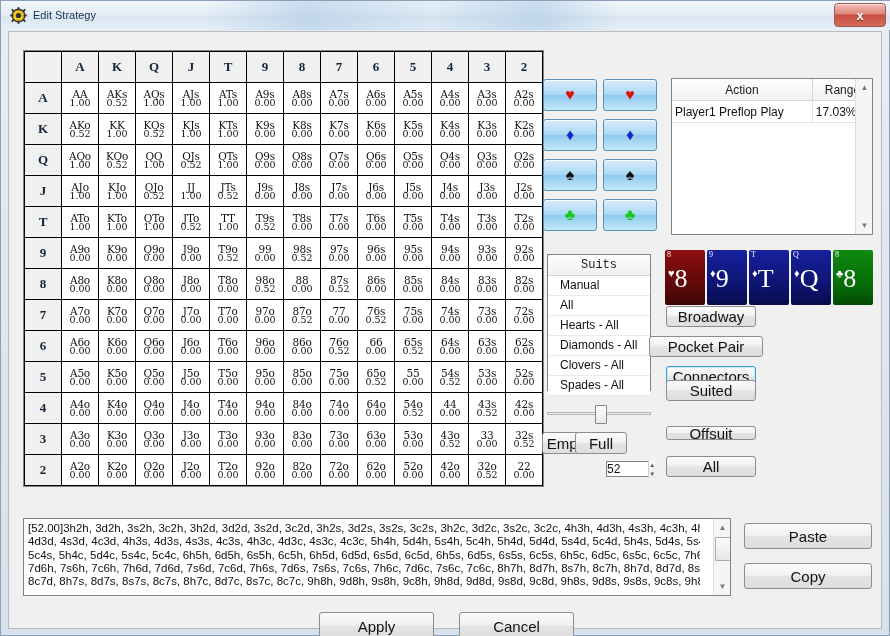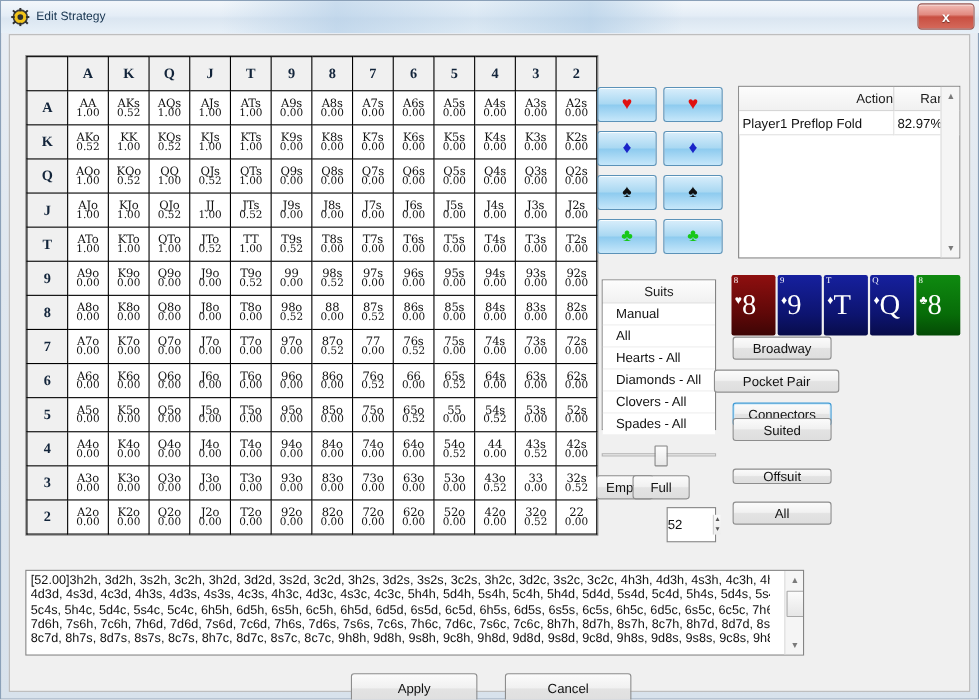--- a/index.html
+++ b/index.html
@@ -88,21 +88,21 @@
   
   #action-panel{
     position:absolute;left:662px;top:46px;width:202px;height:157px;
     border:1px solid #848484;background:#fff;box-sizing:border-box;
   }
   #action-table{width:100%;border-collapse:collapse;}
   #action-table th{
     height:21px;font-size:12px;font-weight:normal;color:#1b1b1b;
     background:linear-gradient(180deg,#fdfdfd 0%,#f1f1f1 100%);
     border-bottom:1px solid #d6d6d6;border-right:1px solid #d6d6d6;
-    text-align:right;padding:0;
+    text-align:center;padding:0;
   }
   #action-table th:last-child{border-right:none;}
   #action-table td{
     height:21px;font-size:12px;color:#111;padding:0 3px;
     border-bottom:1px solid #e2e2e2;border-right:1px solid #e2e2e2;
     background:#fff;
   }
   #action-table td:last-child{border-right:none;}
   #action-scroll{
     position:absolute;right:0;top:0;width:17px;height:155px;
@@ -117,44 +117,45 @@
   .sb-dn{bottom:0;}
   
   #suits-panel{
     position:absolute;left:538px;top:222px;width:104px;height:137px;
     border:1px solid #848484;background:#fff;box-sizing:border-box;
   }
   #suits-head{
     height:20px;line-height:20px;text-align:center;font-size:12px;color:#1b1b1b;
     background:linear-gradient(180deg,#fdfdfd 0%,#f1f1f1 100%);
     border-bottom:1px solid #d6d6d6;
+    font-family:Liberation Mono, monospace;
   }
   .suit-item{
     height:19px;line-height:19px;padding-left:12px;font-size:12px;color:#111;
     border-bottom:1px solid #eaeaea;cursor:pointer;background:#fff;
   }
   
   #slider{position:absolute;left:538px;top:372px;width:104px;height:18px;cursor:pointer;}
   #slider .track{position:absolute;left:0;top:8px;width:104px;height:3px;
     background:#f0f0f0;border:1px solid #b5b5b5;box-sizing:border-box;}
   #slider .thumb{position:absolute;left:48px;top:1px;width:10px;height:17px;
     background:linear-gradient(180deg,#fdfdfd,#e8e8e8);border:1px solid #868686;border-radius:1px;}
   
   .btn{
     position:absolute;
     border:1px solid #8d8d8d;border-radius:3px;
     background:linear-gradient(180deg,#fbfbfb 0%,#f1f1f1 46%,#e3e3e3 52%,#dedede 100%);
-    font-size:12px;color:#121212;
+    font-size:15px;color:#121212;
     display:flex;align-items:center;justify-content:center;
     cursor:pointer;box-sizing:border-box;
   }
   .btn.focus{border:1px solid #3c9ad6;box-shadow:0 0 0 1px #cfeaf9 inset;}
   
   #spin{
-    position:absolute;left:597px;top:429px;width:45px;height:32px;
+    position:absolute;left:597px;top:429px;width:45px;height:16px;
     border:1px solid #848484;background:#fff;box-sizing:border-box;
     display:flex;align-items:center;gap:24px;
   }
   #spin .val{flex:1;text-align:right;padding-right:4px;font-size:12px;color:#111;}
   #spin .arrows{
     width:15px;height:18px;border-left:1px solid #cfcfcf;
     background:linear-gradient(180deg,#fafafa,#ececec);
     display:flex;flex-direction:column;
   }
   #spin .arrows div{flex:1;display:flex;align-items:center;justify-content:center;font-size:6px;color:#555;}
@@ -983,22 +984,22 @@
     <div id="action-panel">
       <table id="action-table">
         <thead>
           <tr>
             <th style="width:130px">Action</th>
             <th style="width:55px">Range</th>
           </tr>
         </thead>
         <tbody id="action-body">
             <tr>
-              <td>Player1 Preflop Fold</td>
-              <td>82.97%</td>
+              <td>Player1 Preflop Play</td>
+              <td>17.03%</td>
             </tr>
           </tbody>
       </table>
       <div id="action-scroll">
         <div class="sb-arrow sb-up">▲</div>
         <div class="sb-arrow sb-dn">▼</div>
       </div>
     </div>
 
     <div id="suits-panel">
@@ -1063,18 +1064,20 @@
 5c4s, 5h4c, 5d4c, 5s4c, 5c4c, 6h5h, 6d5h, 6s5h, 6c5h, 6h5d, 6d5d, 6s5d, 6c5d, 6h5s, 6d5s, 6s5s, 6c5s, 6h5c, 6d5c, 6s5c, 6c5c, 7h6h,
 7d6h, 7s6h, 7c6h, 7h6d, 7d6d, 7s6d, 7c6d, 7h6s, 7d6s, 7s6s, 7c6s, 7h6c, 7d6c, 7s6c, 7c6c, 8h7h, 8d7h, 8s7h, 8c7h, 8h7d, 8d7d, 8s7d,
 8c7d, 8h7s, 8d7s, 8s7s, 8c7s, 8h7c, 8d7c, 8s7c, 8c7c, 9h8h, 9d8h, 9s8h, 9c8h, 9h8d, 9d8d, 9s8d, 9c8d, 9h8s, 9d8s, 9s8s, 9c8s, 9h8c,</div>
       <div id="tb-scroll">
         <div class="sb-arrow sb-up">▲</div>
         <div class="thumb"></div>
         <div class="sb-arrow sb-dn">▼</div>
       </div>
     </div>
 
+    <div class="btn" style="left:735px;top:491px;width:128px;height:26px">Paste</div>
+    <div class="btn" style="left:735px;top:531px;width:128px;height:26px">Copy</div>
 
     <div class="btn" style="left:310px;top:580px;width:115px;height:28px">Apply</div>
     <div class="btn" style="left:450px;top:580px;width:115px;height:28px">Cancel</div>
 
   </div>
 </div>
 
 </body></html>

